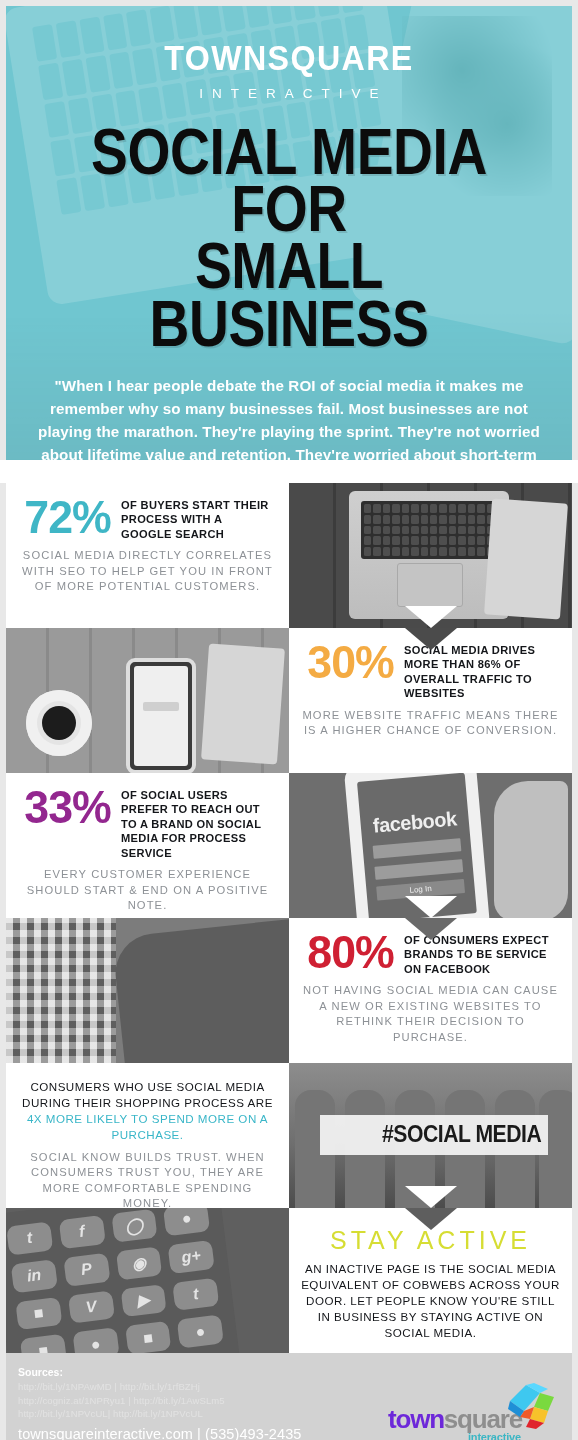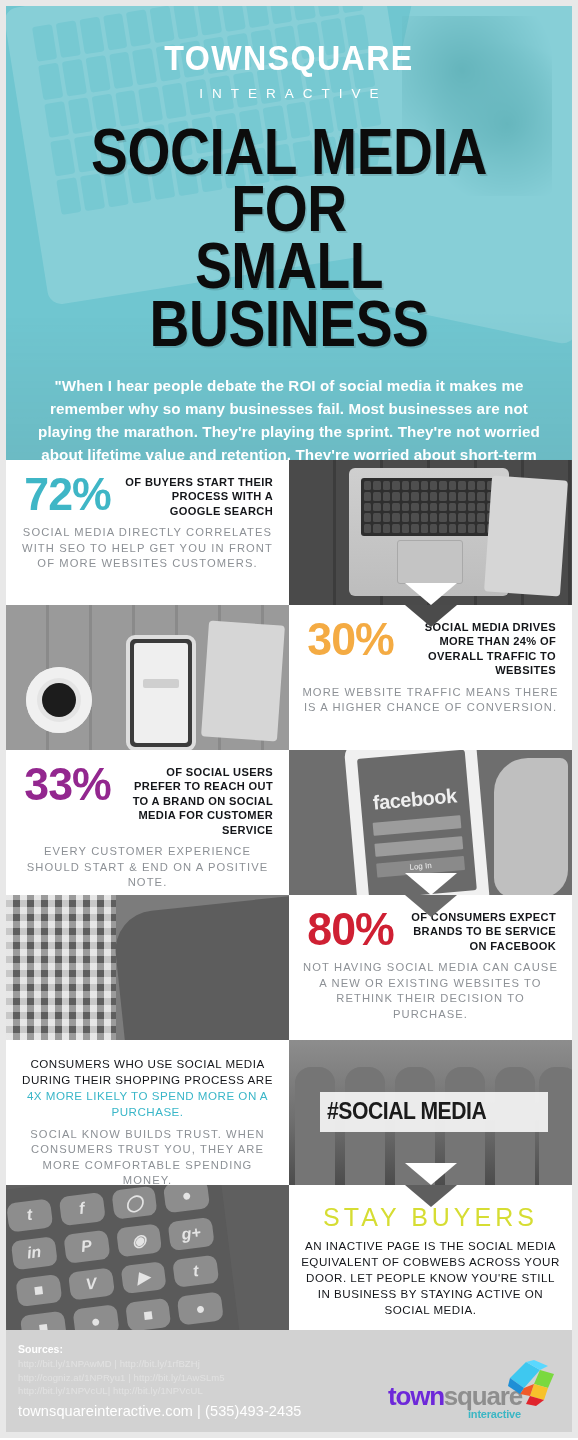--- a/index.html
+++ b/index.html
@@ -124,20 +124,21 @@
     letter-spacing: .1px;
   }
 
   
   .body-grid {
     position: relative;
     width: 578px;
     box-sizing: border-box;
     border-left: 6px solid #e8e8e8;
     border-right: 6px solid #e8e8e8;
+    margin-top: 23px;
   }
   .row {
     display: flex;
     width: 566px;
     height: 145px;
     position: relative;
   }
   .cell {
     width: 283px;
     height: 145px;
@@ -165,21 +166,21 @@
     line-height: .95;
     font-family: "Liberation Sans Narrow", "Liberation Sans", sans-serif;
     letter-spacing: -1px;
     transform: scaleX(.95);
     white-space: nowrap;
   }
   .stat-desc {
     font-size: 11.1px;
     font-weight: bold;
     color: #14161a;
-    text-align: right;
+    text-align: left;
     line-height: 1.3;
     letter-spacing: .35px;
     padding-top: 3px;
     max-width: 152px;
   }
   .sub-note {
     margin-top: 7px;
     font-size: 11.2px;
     color: #8d9196;
     letter-spacing: 1.1px;
@@ -357,21 +358,21 @@
     bottom: 0;
     width: 40px; height: 118px;
     background: #757575;
     border-radius: 16px 16px 0 0;
   }
   .hashtag-bar {
     position: absolute;
     left: 31px; top: 52px;
     right: 24px;
     background: rgba(255,255,255,.86);
-    text-align: left;
+    text-align: right;
     padding: 6px 0 7px;
   }
   .hashtag-bar span {
     font-size: 23px;
     font-weight: bold;
     color: #1b1b1b;
     font-family: "Liberation Sans Narrow", "Liberation Sans", sans-serif;
     letter-spacing: -.5px;
     transform: scaleX(.92);
     display: inline-block;
@@ -589,21 +590,21 @@
   </div>
 
   <div class="body-grid">
 
     <div class="row">
       <div class="cell text">
         <div class="stat-line">
           <div class="stat-num" style="color:#3fb6c6">72%</div>
           <div class="stat-desc">OF BUYERS START THEIR PROCESS WITH A GOOGLE SEARCH</div>
         </div>
-        <div class="sub-note">SOCIAL MEDIA DIRECTLY CORRELATES WITH SEO TO HELP GET YOU IN FRONT OF MORE WEBSITES CUSTOMERS.</div>
+        <div class="sub-note">SOCIAL MEDIA DIRECTLY CORRELATES WITH SEO TO HELP GET YOU IN FRONT OF MORE POTENTIAL CUSTOMERS.</div>
       </div>
       <div class="cell photo">
         <div class="wood"></div>
         <div class="laptop">
           <div class="keys">
             <i></i>
               <i></i>
               <i></i>
               <i></i>
               <i></i>
@@ -686,31 +687,31 @@
         <div class="cup"></div>
         <div class="phone-hand">
           <div class="scr"></div>
         </div>
         <div class="notebook"></div>
       </div>
       <div class="cell text">
         <div class="arrow-dark"></div>
         <div class="stat-line">
           <div class="stat-num" style="color:#f4ab43">30%</div>
-          <div class="stat-desc">SOCIAL MEDIA DRIVES MORE THAN 24% OF OVERALL TRAFFIC TO WEBSITES</div>
+          <div class="stat-desc">SOCIAL MEDIA DRIVES MORE THAN 86% OF OVERALL TRAFFIC TO WEBSITES</div>
         </div>
         <div class="sub-note">MORE WEBSITE TRAFFIC MEANS THERE IS A HIGHER CHANCE OF CONVERSION.</div>
       </div>
     </div>
 
     <div class="row">
       <div class="cell text">
         <div class="stat-line">
           <div class="stat-num" style="color:#93278f">33%</div>
-          <div class="stat-desc">OF SOCIAL USERS PREFER TO REACH OUT TO A BRAND ON SOCIAL MEDIA FOR CUSTOMER SERVICE</div>
+          <div class="stat-desc">OF SOCIAL USERS PREFER TO REACH OUT TO A BRAND ON SOCIAL MEDIA FOR PROCESS SERVICE</div>
         </div>
         <div class="sub-note">EVERY CUSTOMER EXPERIENCE SHOULD START &amp; END ON A POSITIVE NOTE.</div>
       </div>
       <div class="cell photo">
         <div class="wood" style="background:#6e6e6e"></div>
         <div class="fb-phone">
           <div class="fbscr">
             <div class="fb-logo">facebook</div>
             <div class="fb-field"></div>
             <div class="fb-field"></div>
@@ -778,21 +779,21 @@
           <i>▶</i>
           <i>t</i>
           <i>■</i>
           <i>●</i>
           <i>■</i>
           <i>●</i>
         </div>
       </div>
       <div class="cell text">
         <div class="arrow-dark" style="border-top-color:#5e5e5e"></div>
-        <div class="stay-title">STAY BUYERS</div>
+        <div class="stay-title">STAY ACTIVE</div>
         <div class="head-note">AN INACTIVE PAGE IS THE SOCIAL MEDIA EQUIVALENT OF COBWEBS ACROSS YOUR DOOR. LET PEOPLE KNOW YOU'RE STILL IN BUSINESS BY STAYING ACTIVE ON SOCIAL MEDIA.</div>
       </div>
     </div>
 
   </div>
 
   <div class="footer">
     <div class="sources">
       <div class="src-title">Sources:</div>
       <div class="src-line">http://bit.ly/1NPAwMD | http://bit.ly/1rfBZHj</div>

